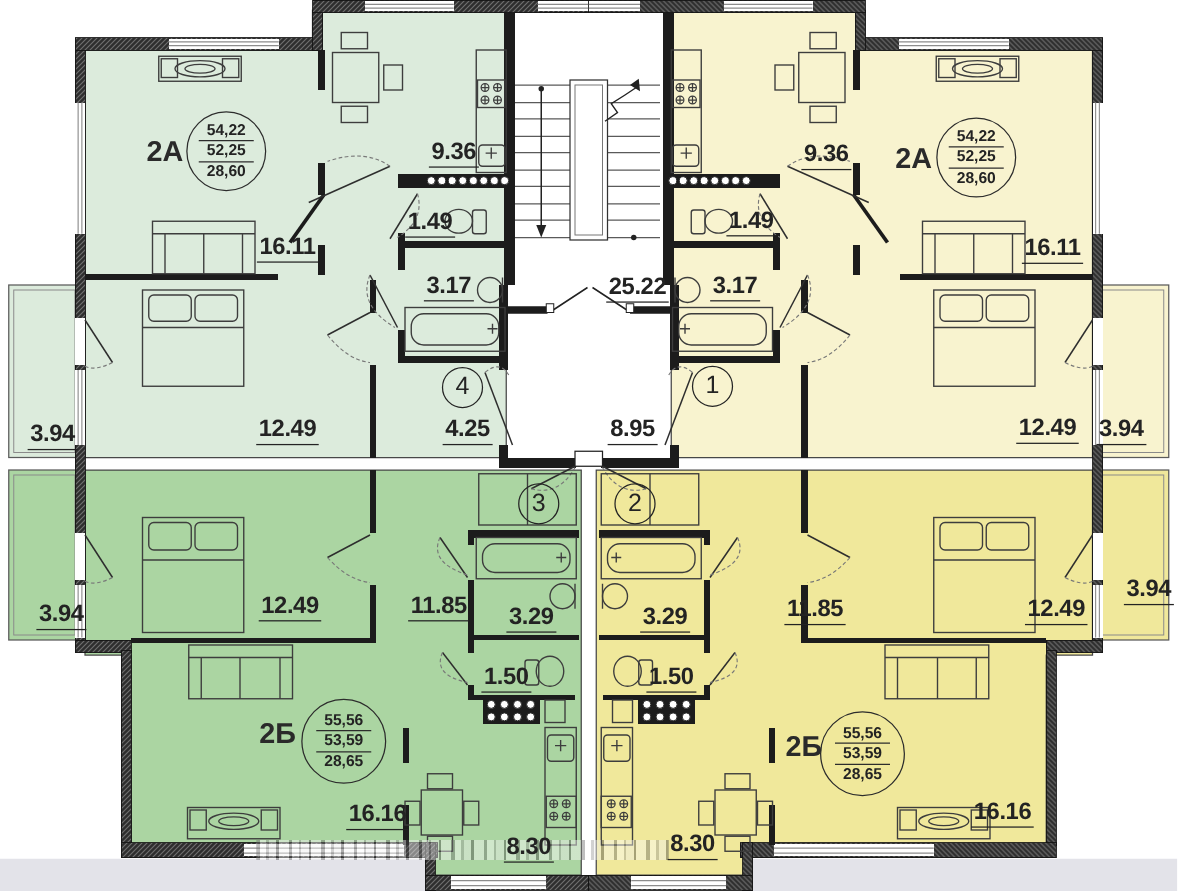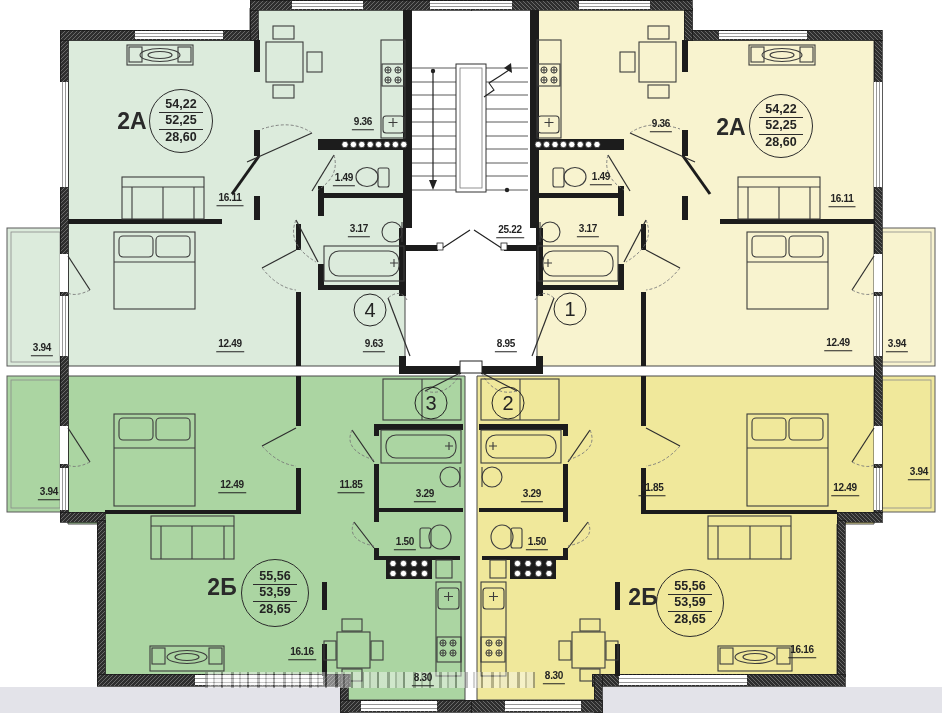--- a/index.html
+++ b/index.html
@@ -3,21 +3,21 @@
 <meta charset="utf-8">
 <style>
   html,body{margin:0;padding:0;background:#fff;}
   body{font-family:"Liberation Sans", sans-serif;}
   .plan{position:relative;width:942px;height:713px;background:#fff;overflow:hidden;padding-left:41px;}
   .plan svg{position:absolute;left:0;top:0;}
   .labels{position:absolute;left:0;top:0;width:100%;height:100%;}
   .dim{
     position:absolute;left:calc(var(--x)*1px);top:calc(var(--y)*1px);
     transform:translate(-50%,-54%);
-    font-size:10px;font-weight:700;letter-spacing:-0.3px;color:#232323;
+    font-size:19px;font-weight:700;letter-spacing:-0.3px;color:#232323;
     border-bottom:1.5px solid #232323;padding:0 2px 1px 2px;white-space:nowrap;
     line-height:1.05;
   }
   .apt-code{
     position:absolute;left:calc(var(--x)*1px);top:calc(var(--y)*1px);
     transform:translate(-50%,-50%);
     font-size:23px;font-weight:600;color:#2a2a2a;white-space:nowrap;
   }
   .area-circle{
     position:absolute;left:calc(var(--x)*1px);top:calc(var(--y)*1px);
@@ -284,21 +284,21 @@
     <span>54,22</span>
     <span class="mid">52,25</span>
     <span>28,60</span>
   </div>
   <span class="dim" style="--x:230;--y:200">16.11</span>
   <span class="dim" style="--x:230;--y:346">12.49</span>
   <span class="dim" style="--x:42;--y:350">3.94</span>
   <span class="dim" style="--x:363;--y:124">9.36</span>
   <span class="dim" style="--x:344;--y:180">1.49</span>
   <span class="dim" style="--x:359;--y:231">3.17</span>
-  <span class="dim" style="--x:374;--y:346">9.63</span>
+  <span class="dim" style="--x:374;--y:346">4.25</span>
 
   <div class="apt-code" style="--x:731;--y:127">2А</div>
   <div class="area-circle" style="--x:781;--y:126">
     <span>54,22</span>
     <span class="mid">52,25</span>
     <span>28,60</span>
   </div>
   <span class="dim" style="--x:661;--y:126">9.36</span>
   <span class="dim" style="--x:601;--y:179">1.49</span>
   <span class="dim" style="--x:588;--y:231">3.17</span>

